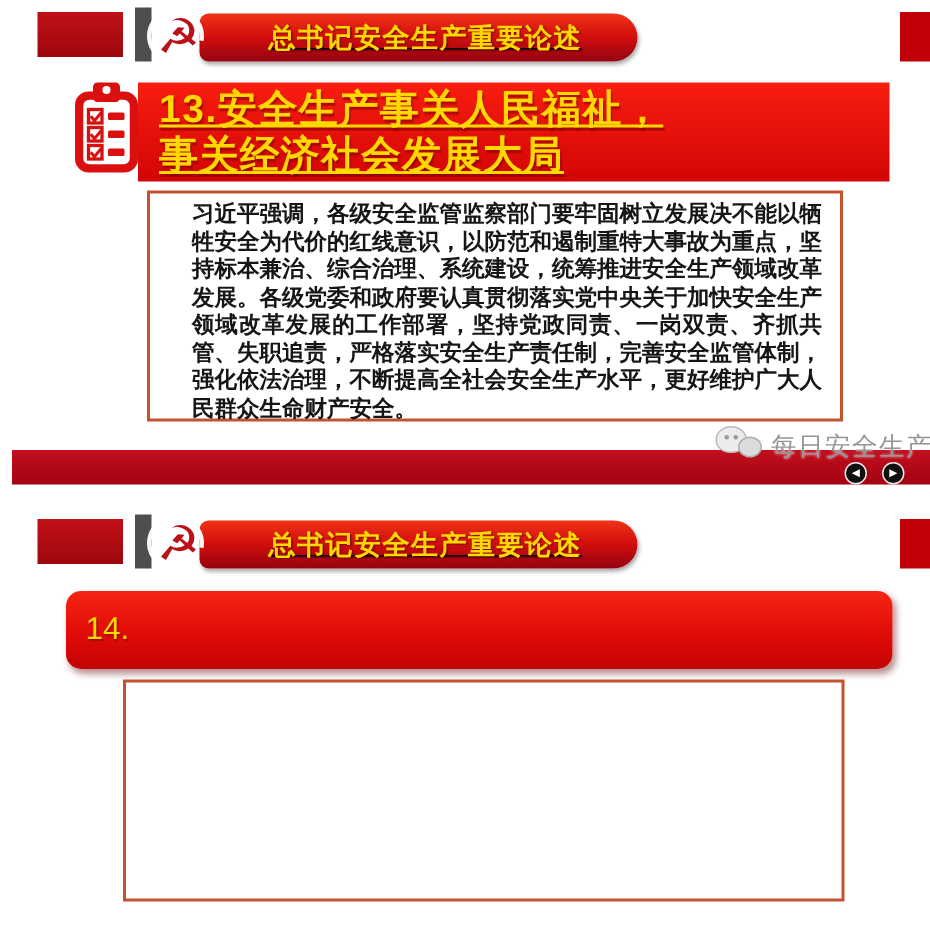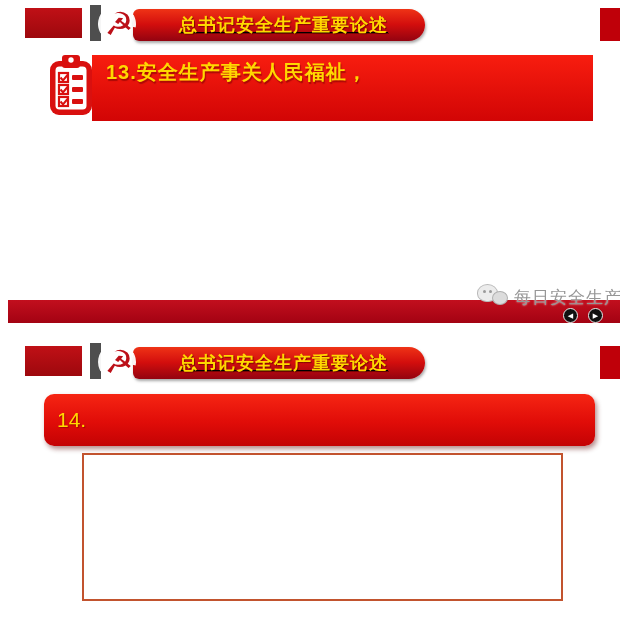--- a/index.html
+++ b/index.html
@@ -29,22 +29,22 @@
                display:flex; align-items:center; justify-content:center;
                font-size:32px; line-height:1; color:#bc1018;
                text-shadow:-1px -1px 0 #fff,1px -1px 0 #fff,-1px 1px 0 #fff,1px 1px 0 #fff; }
   .hdr-right { position:absolute; left:600px; top:3px; width:20px; height:33px; background:#bf0009; }
 
   
   .clipboard { position:absolute; left:47px; top:53px; width:48px; height:65px; }
   .title1 { position:absolute; left:92px; top:55px; width:501px; height:66px;
             background:linear-gradient(180deg,#f81d0f,#d20505);
             padding:2px 12px 0 14px; }
-  .title1 .t-line { color:#ffd800; font-weight:bold; font-size:20px; line-height:31px;
-            letter-spacing:1px; text-shadow:1px 2px 1px rgba(120,0,0,.55); white-space:nowrap; }
+  .title1 .t-line { color:#ffd800; font-weight:bold; font-size:26px; line-height:31px;
+            letter-spacing:1px; text-shadow:1px 2px 1px rgba(120,0,0,.55); white-space:nowrap;text-decoration:underline; }
   .box1 { position:absolute; left:98px; top:127px; width:464px; height:154px;
           border:2px solid #c2532e; background:#fff; padding:5px 12px 0 28px; }
   .box1 p { font-size:15px; font-weight:bold; color:#161616; line-height:18.5px; text-align:justify; }
 
   
   .sep { position:absolute; left:8px; top:300px; width:612px; height:23px;
          background:linear-gradient(180deg,#c20f1e,#a30212); }
   .wm { position:absolute; left:477px; top:284px; display:flex; align-items:center; z-index:3; }
   .wm-icon { position:relative; width:34px; height:26px; margin-right:3px; }
   .wm-icon .b1 { position:absolute; left:0; top:0; width:21px; height:18px;
@@ -113,22 +113,26 @@
       <g fill="#d9100f">
         <rect x="25" y="22" width="11" height="5" rx="1"></rect>
         <rect x="25" y="34" width="11" height="5" rx="1"></rect>
         <rect x="25" y="46" width="11" height="5" rx="1"></rect>
       </g>
     </svg>
   </div>
 
   <div class="title1">
     <div class="t-line">13.安全生产事关人民福祉，</div>
+    <div class="t-line">事关经济社会发展大局</div>
   </div>
 
+  <div class="box1">
+    <p>习近平强调，各级安全监管监察部门要牢固树立发展决不能以牺牲安全为代价的红线意识，以防范和遏制重特大事故为重点，坚持标本兼治、综合治理、系统建设，统筹推进安全生产领域改革发展。各级党委和政府要认真贯彻落实党中央关于加快安全生产领域改革发展的工作部署，坚持党政同责、一岗双责、齐抓共管、失职追责，严格落实安全生产责任制，完善安全监管体制，强化依法治理，不断提高全社会安全生产水平，更好维护广大人民群众生命财产安全。</p>
+  </div>
 
   <div class="sep"></div>
   <div class="wm">
     <span class="wm-icon">
       <span class="b1"></span>
       <span class="b2"></span>
     </span>
     <span class="wm-label">每日安全生产</span>
   </div>
   <div class="pager-btn pager-prev">

